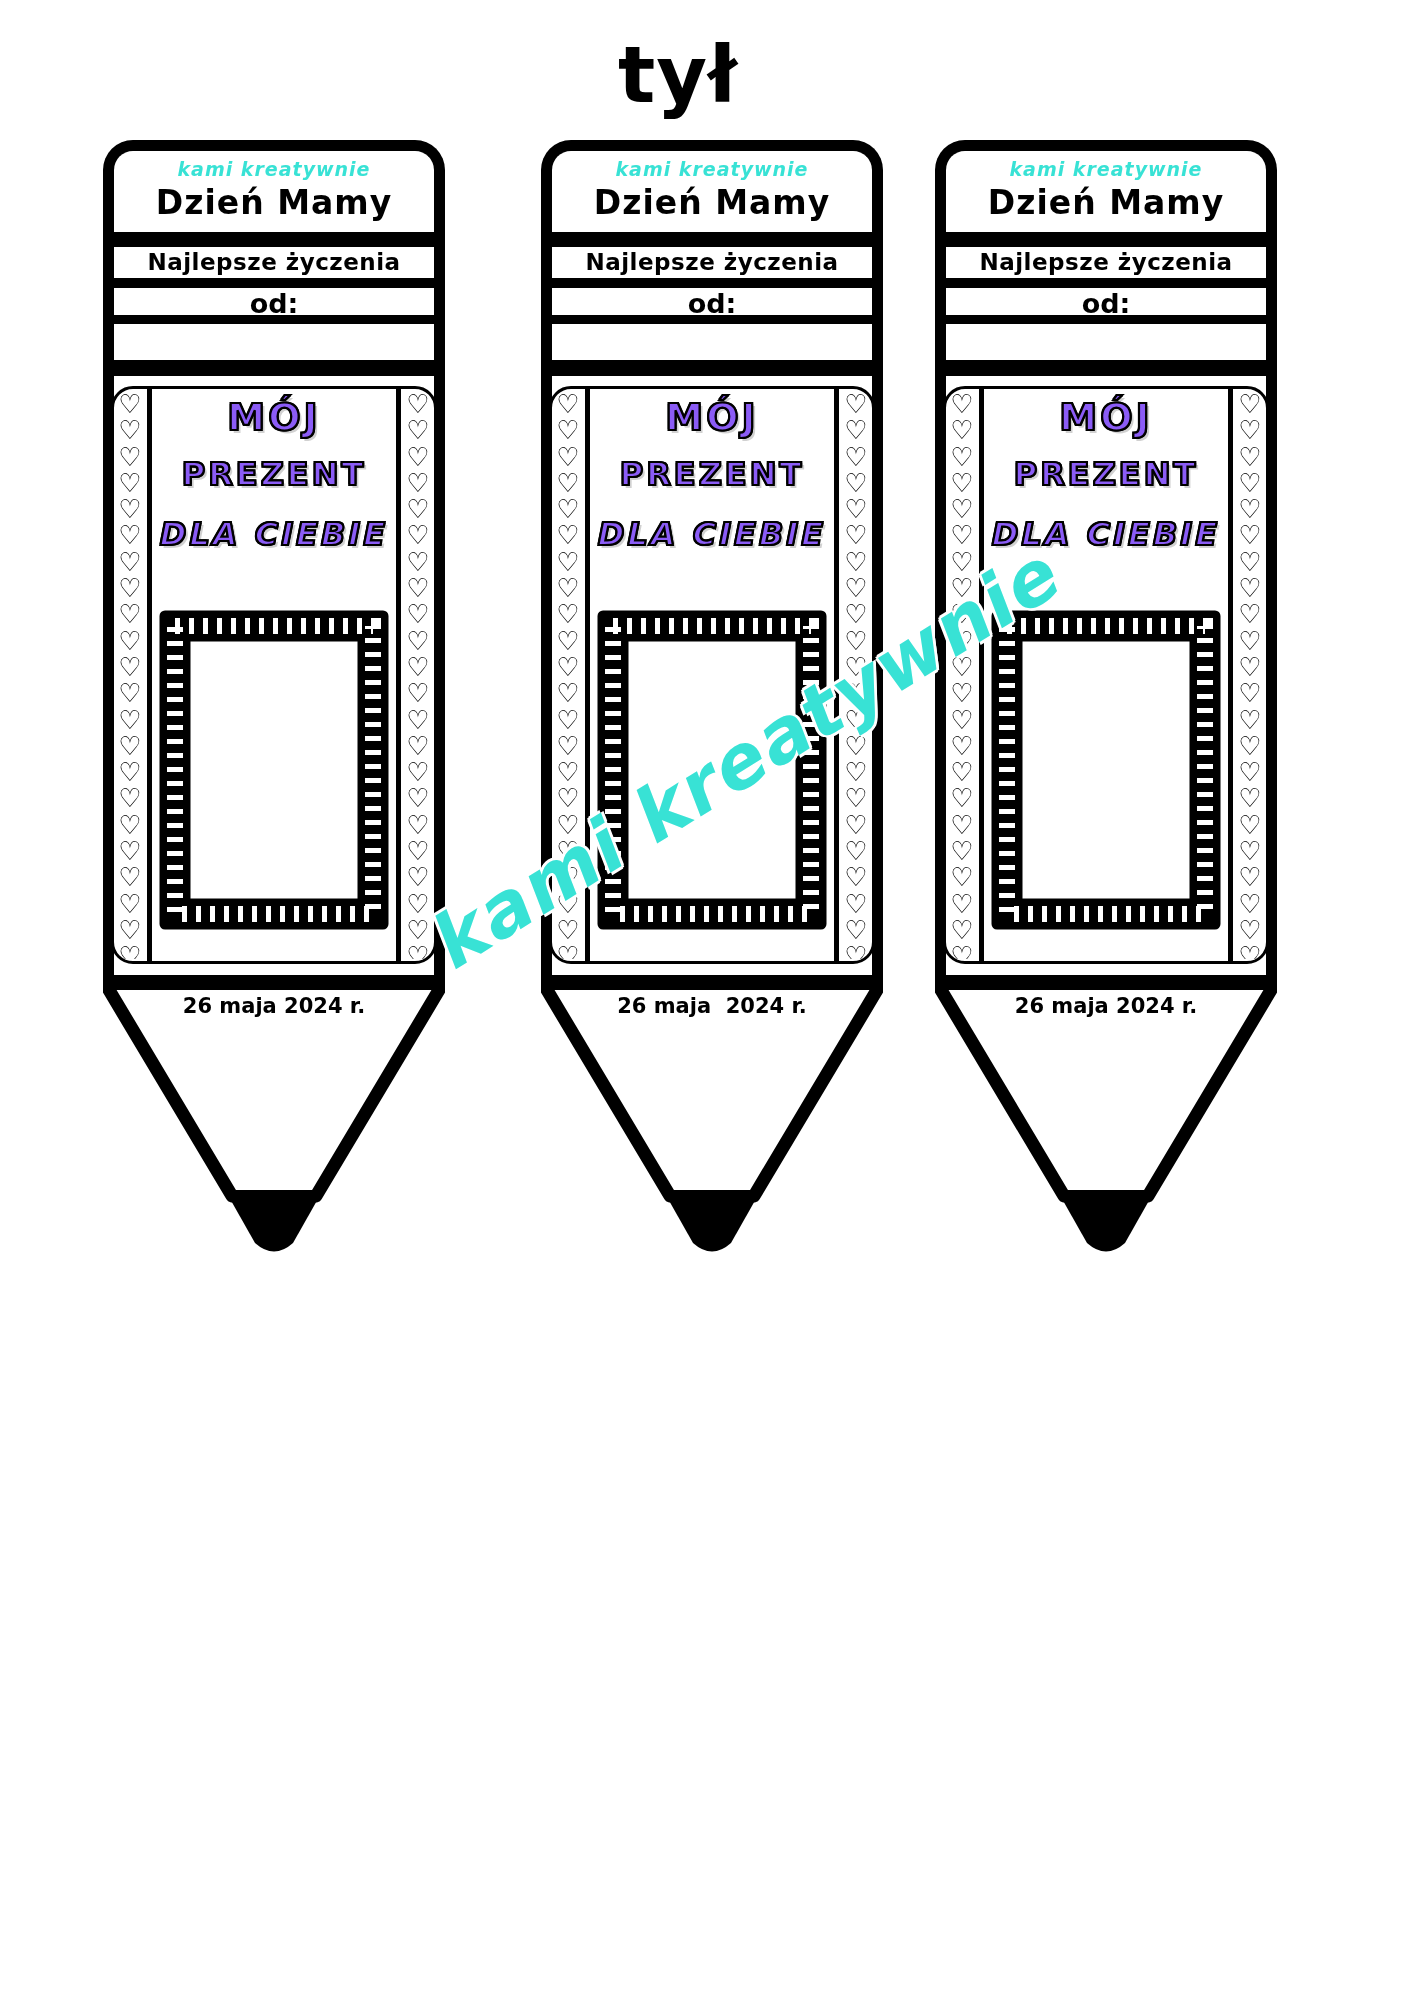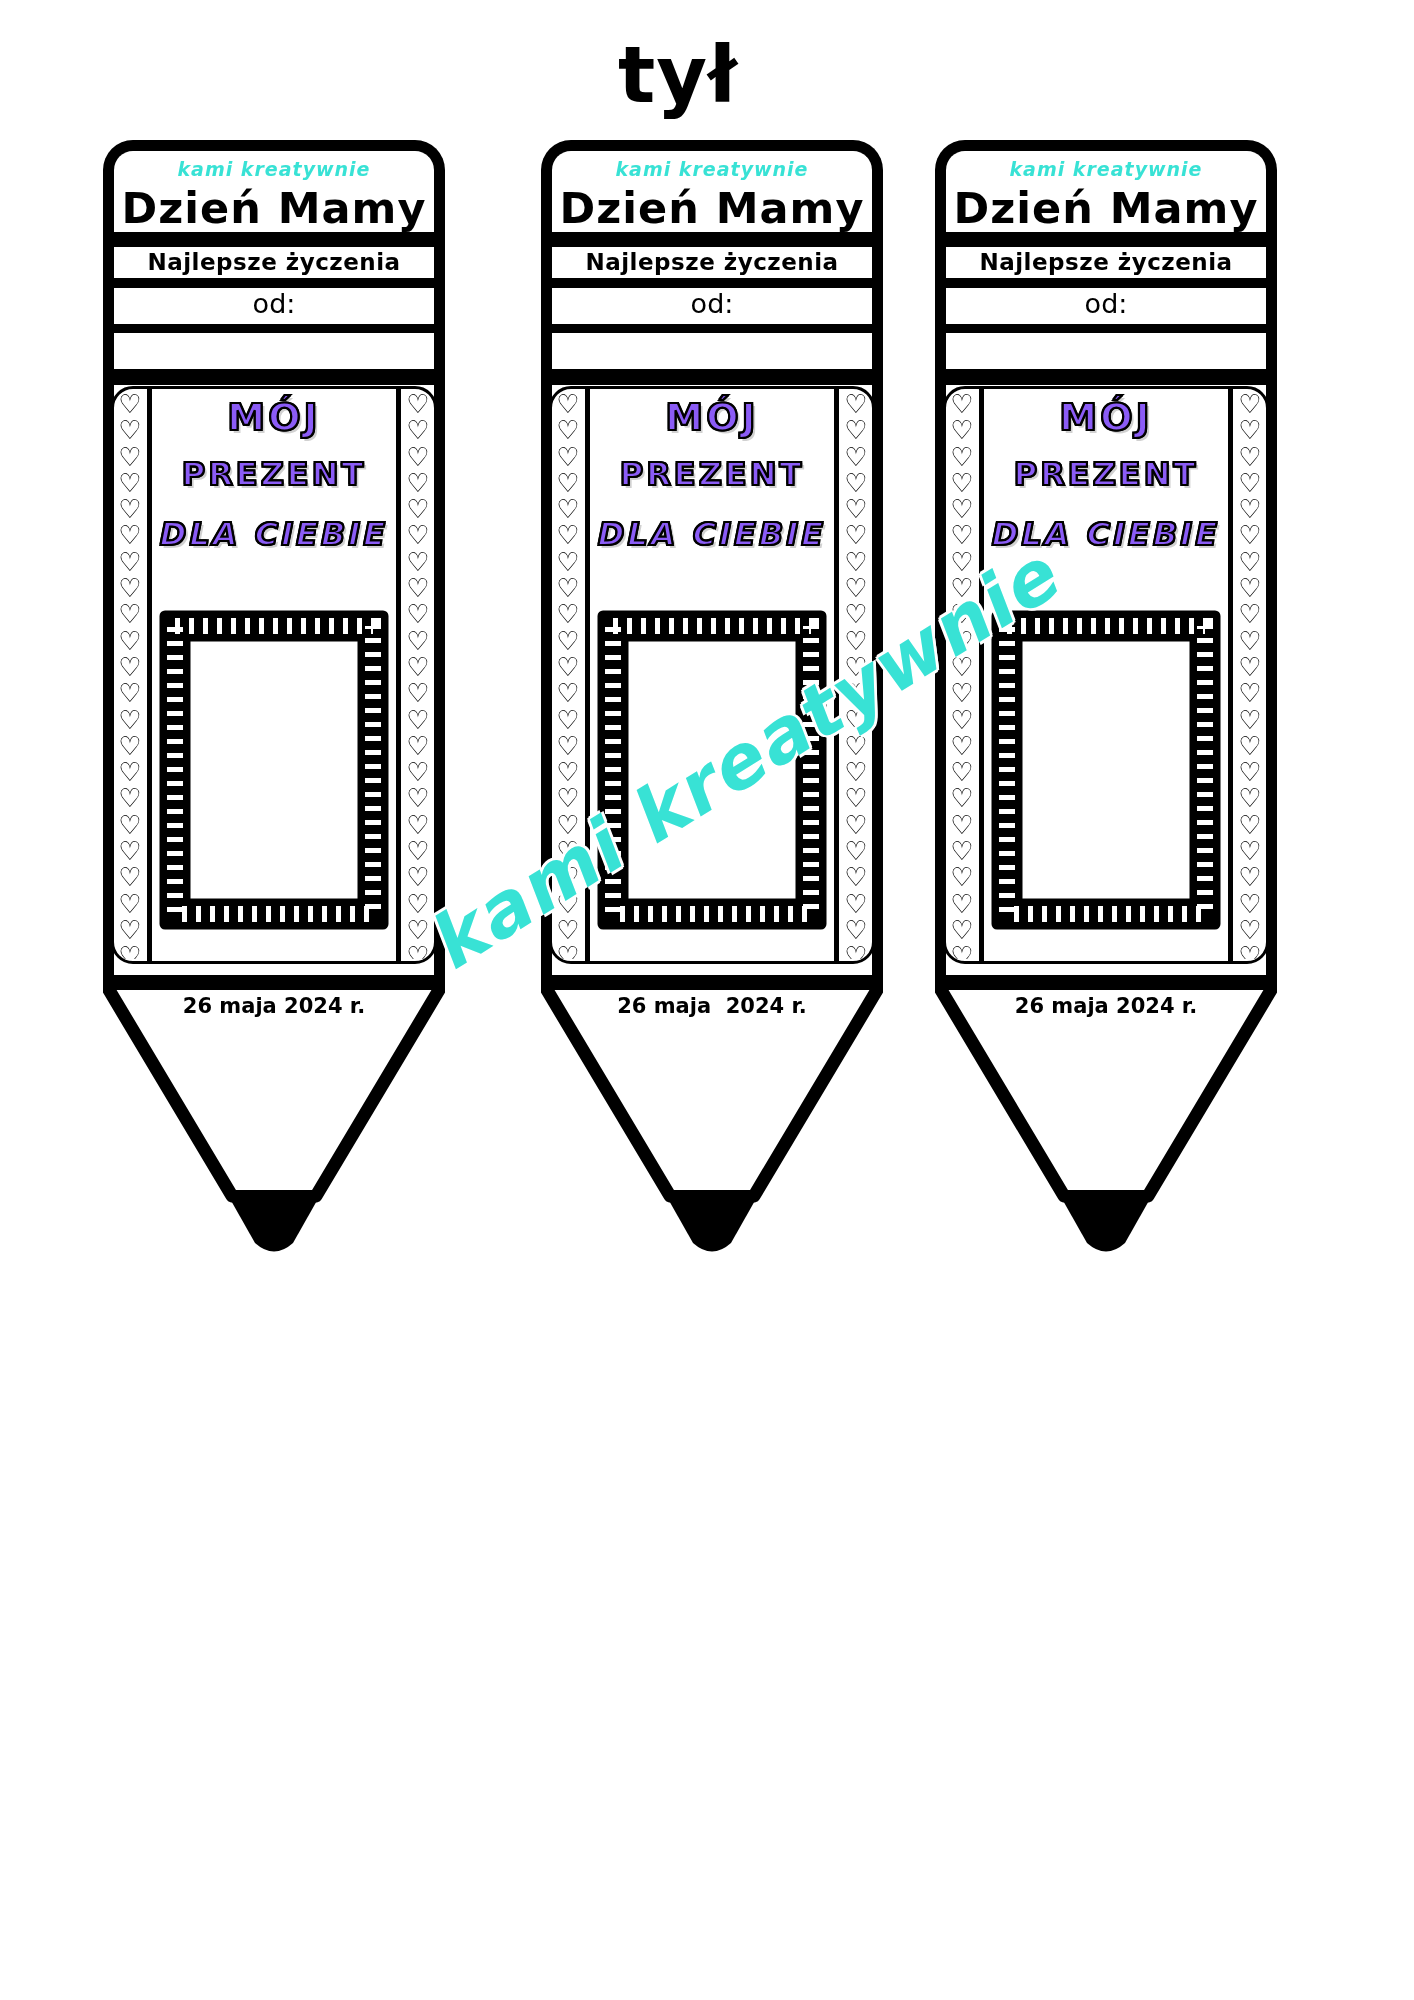--- a/index.html
+++ b/index.html
@@ -19,25 +19,25 @@
   .pencil.p0{left:70px;} .pencil.p1{left:508px;} .pencil.p2{left:902px;}
 
   .p-body{
     position:absolute;left:0;top:0;width:342px;height:850px;box-sizing:border-box;
     background:#fff;border:11px solid #000;border-bottom:none;
     border-radius:30px 30px 0 0;display:flex;flex-direction:column;
   }
   .row{flex:0 0 auto;text-align:center;overflow:hidden;}
   .rowA{height:81px;}
   .brand-line{font-size:19px;font-weight:bold;font-style:italic;margin-top:7px;letter-spacing:1px;}
-  .heading-line{font-size:43px;font-weight:bold;margin-top:3px;letter-spacing:1px;}
+  .heading-line{font-size:33px;font-weight:bold;margin-top:3px;letter-spacing:1px;}
   .band{flex:0 0 auto;background:#000;}
   .band15{height:15px;} .band10{height:10px;} .band9{height:9px;} .band16{height:16px;}
   .rowB{height:31px;font-size:23px;font-weight:bold;line-height:31px;letter-spacing:0.5px;}
-  .rowC{height:36px;font-size:27px;font-weight:normal;line-height:32px;}
+  .rowC{height:27px;font-size:27px;font-weight:bold;line-height:32px;}
   .rowD{height:36px;}
 
   
   .p-panel{
     position:absolute;left:8px;top:246px;width:326px;height:578px;box-sizing:border-box;
     border:3px solid #000;border-radius:22px;overflow:hidden;background:#fff;
   }
   .hearts-col{
     position:absolute;top:2px;bottom:2px;width:30px;text-align:center;
     font-size:26px;line-height:26.3px;white-space:pre-line;color:#000;overflow:hidden;

